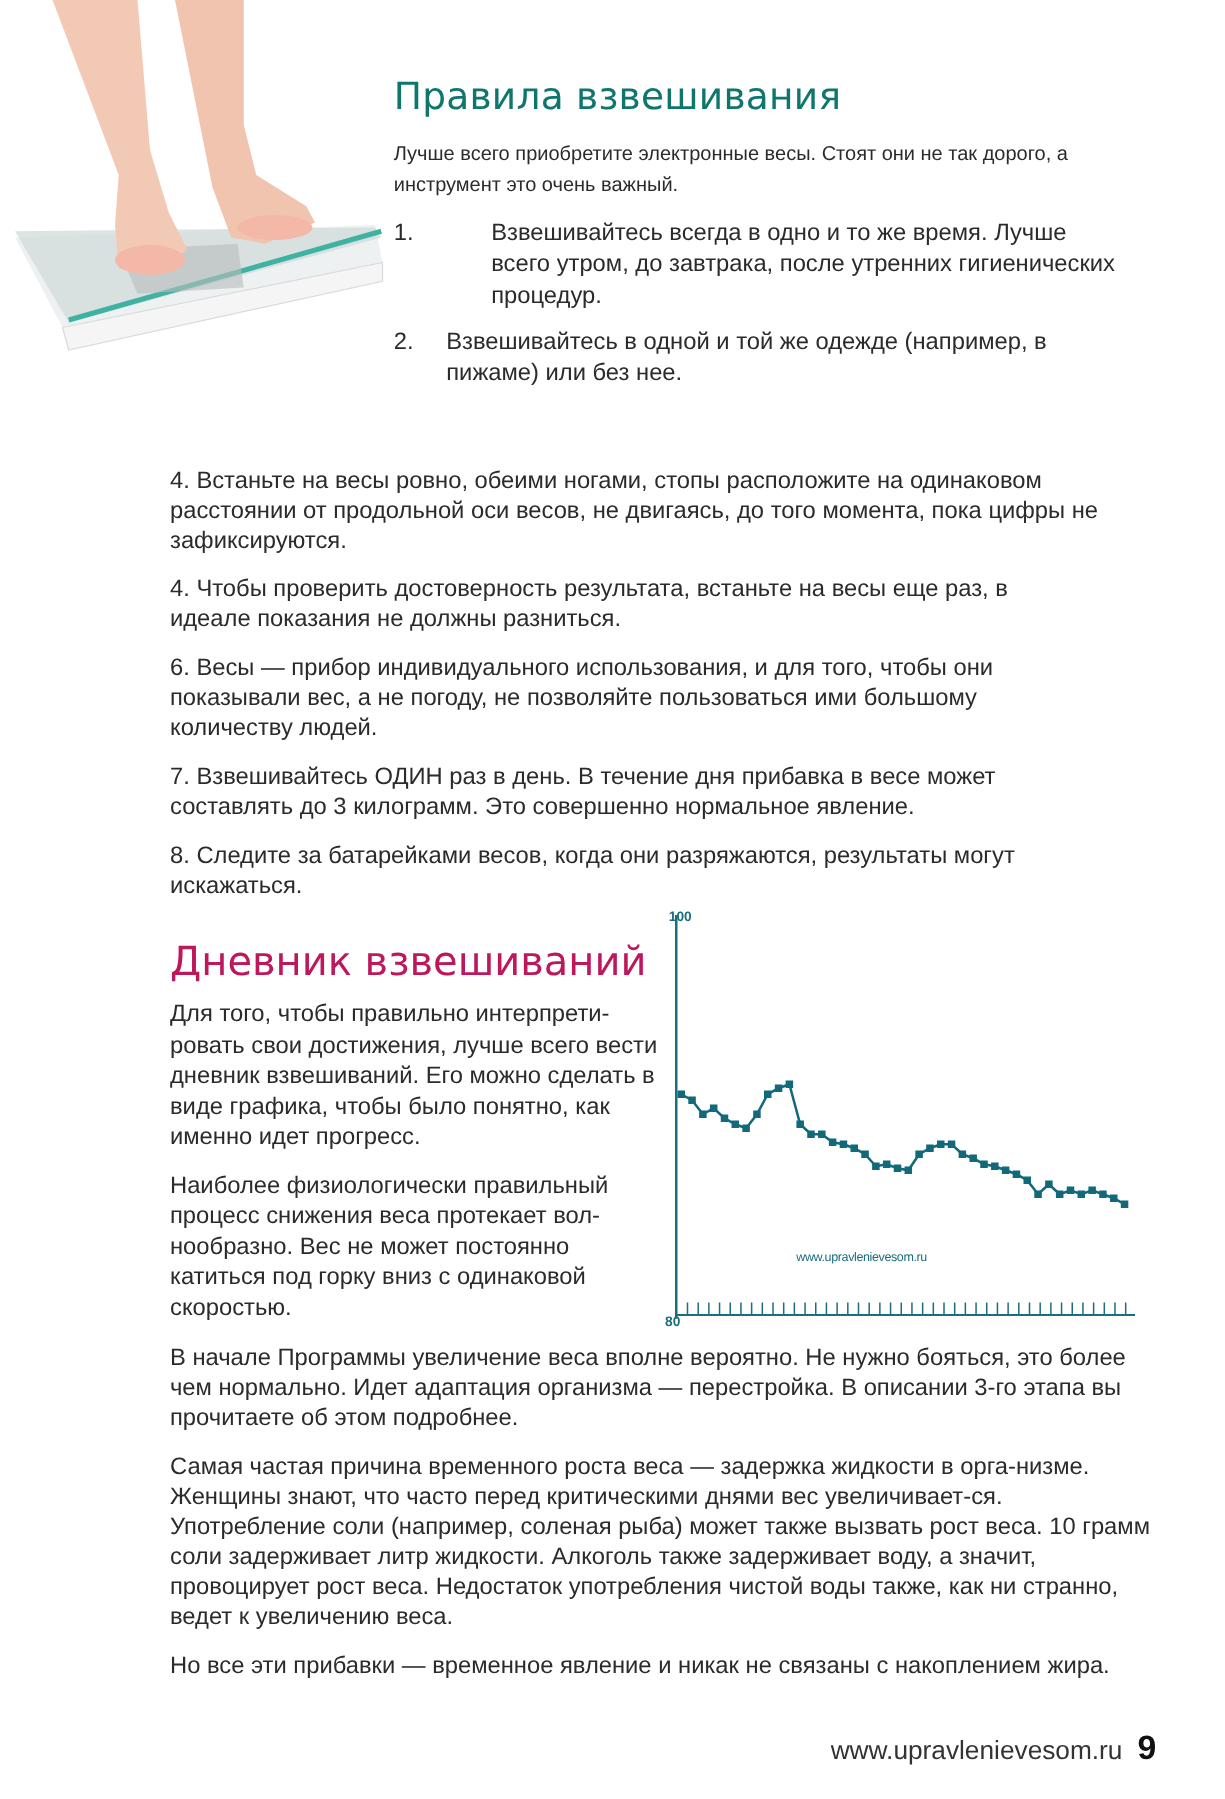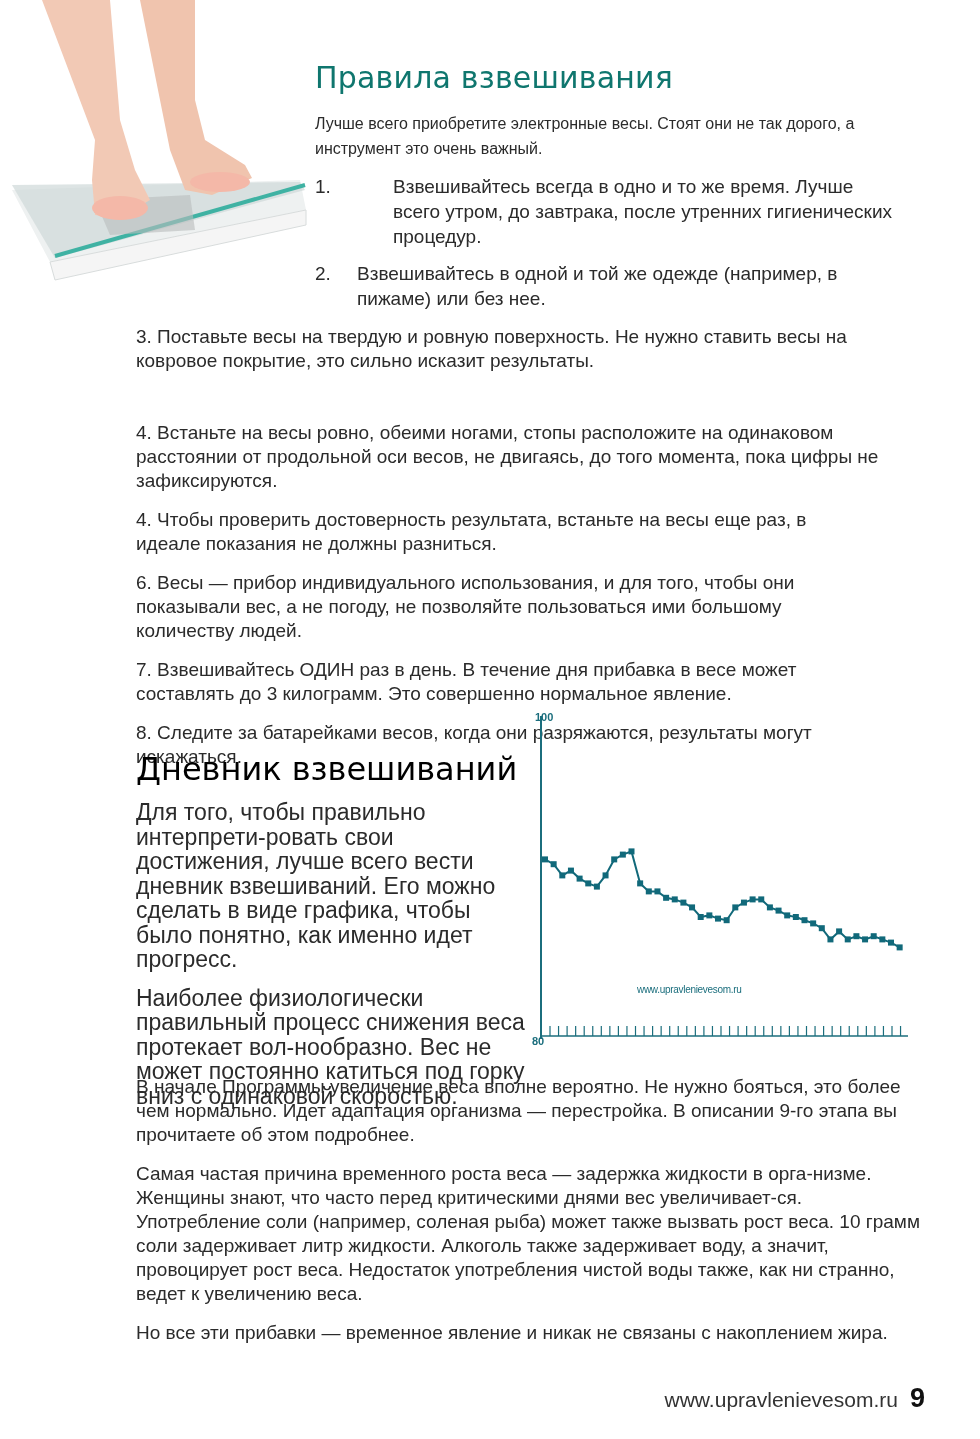--- a/index.html
+++ b/index.html
@@ -22,28 +22,28 @@
     .olist { position: absolute; left: 315px; top: 174px; width: 600px; font-size: 19px; line-height: 25px; }
     .olist .li { display: flex; margin-bottom: 12px; }
     .olist .num { width: 42px; flex: none; }
     .olist .txt { flex: 1; }
     .body-block {
       position: absolute; left: 136px; width: 790px; font-size: 19px; line-height: 24px;
     }
     .body-block p { margin: 0 0 15px 0; }
     .h2 {
       position: absolute; left: 136px; top: 750px;
-      font-size: 32px; color: #000000; font-family: "DejaVu Sans", sans-serif; font-weight: normal;
+      font-size: 32px; color: #be185d; font-family: "DejaVu Sans", sans-serif; font-weight: normal;
     }
     .narrow {
       position: absolute; left: 136px; top: 800px; width: 395px;
-      font-size: 23px; line-height: 24.5px;
+      font-size: 19px; line-height: 24.5px;
     }
     .narrow p { margin: 0 0 14px 0; }
-    .chart { position: absolute; left: 520px; top: 704px; width: 400px; height: 350px; text-align: center; }
+    .chart { position: absolute; left: 520px; top: 720px; width: 400px; height: 350px; text-align: center; }
     .footer {
       position: absolute; right: 55px; top: 1383px; font-size: 21px; color: #333;
       display: flex; align-items: baseline; gap: 12px;
     }
     .footer .page { font-weight: bold; font-size: 27px; color: #111; }
   </style>
 </head>
 <body>
 
 <div class="photo">
@@ -72,21 +72,20 @@
     <span class="num">1.</span>
     <span class="txt" style="width:500px;display:block;max-width:500px;margin-left:36px;">Взвешивайтесь всегда в одно и то же время. Лучше всего утром, до завтрака, после утренних гигиенических процедур.</span>
   </div>
   <div class="li">
     <span class="num">2.</span>
     <span class="txt" style="max-width:520px;">Взвешивайтесь в одной и той же одежде (например, в пижаме) или без нее.</span>
   </div>
 </div>
 
 <div class="body-block" style="top:325px;">
-  <p>3. Поставьте весы на твердую и ровную поверхность. Не нужно ставить весы на ковровое покрытие, это сильно исказит результаты.</p>
   <p style="width:770px;margin-top:48px;">4. Встаньте на весы ровно, обеими ногами, стопы расположите на одинаковом расстоянии от продольной оси весов, не двигаясь, до того момента, пока цифры не зафиксируются.</p>
   <p style="width:720px;">4. Чтобы проверить достоверность результата, встаньте на весы еще раз, в идеале показания не должны разниться.</p>
   <p style="width:730px;">6. Весы — прибор индивидуального использования, и для того, чтобы они показывали вес, а не погоду, не позволяйте пользоваться ими большому количеству людей.</p>
   <p style="width:720px;">7. Взвешивайтесь ОДИН раз в день. В течение дня прибавка в весе может составлять до 3 килограмм. Это совершенно нормальное явление.</p>
   <p style="width:760px;">8. Следите за батарейками весов, когда они разряжаются, результаты могут искажаться.</p>
 </div>
 
 <div class="h2">Дневник взвешиваний</div>
 
 <div class="narrow">
@@ -187,21 +186,21 @@
         <rect x="350.7" y="229.20000000000005" width="6" height="6" fill="#11697a"></rect>
         <rect x="359.35" y="232.4000000000001" width="6" height="6" fill="#11697a"></rect>
         <rect x="368" y="235.5999999999999" width="6" height="6" fill="#11697a"></rect>
         <rect x="376.65000000000003" y="240.4000000000001" width="6" height="6" fill="#11697a"></rect>
       </g>
     <text id="watermark" x="117" y="289" font-size="10" fill="#1b6e7d" font-family="Liberation Sans, sans-serif" letter-spacing="-0.3">www.upravlenievesom.ru</text>
   </svg>
 </div>
 
 <div class="body-block" style="top:1075px;">
-  <p>В начале Программы увеличение веса вполне вероятно. Не нужно бояться, это более чем нормально. Идет адаптация организма — перестройка. В описании 9-го этапа вы прочитаете об этом подробнее.</p>
+  <p>В начале Программы увеличение веса вполне вероятно. Не нужно бояться, это более чем нормально. Идет адаптация организма — перестройка. В описании 3-го этапа вы прочитаете об этом подробнее.</p>
   <p>Самая частая причина временного роста веса — задержка жидкости в орга-низме. Женщины знают, что часто перед критическими днями вес увеличивает-ся. Употребление соли (например, соленая рыба) может также вызвать рост веса. 10 грамм соли задерживает литр жидкости. Алкоголь также задерживает воду, а значит, провоцирует рост веса. Недостаток употребления чистой воды также, как ни странно, ведет к увеличению веса.</p>
   <p>Но все эти прибавки — временное явление и никак не связаны с накоплением жира.</p>
 </div>
 
 <div class="footer">
   <span>www.upravlenievesom.ru</span>
   <span class="page">9</span>
 </div>
 
 </body></html>

